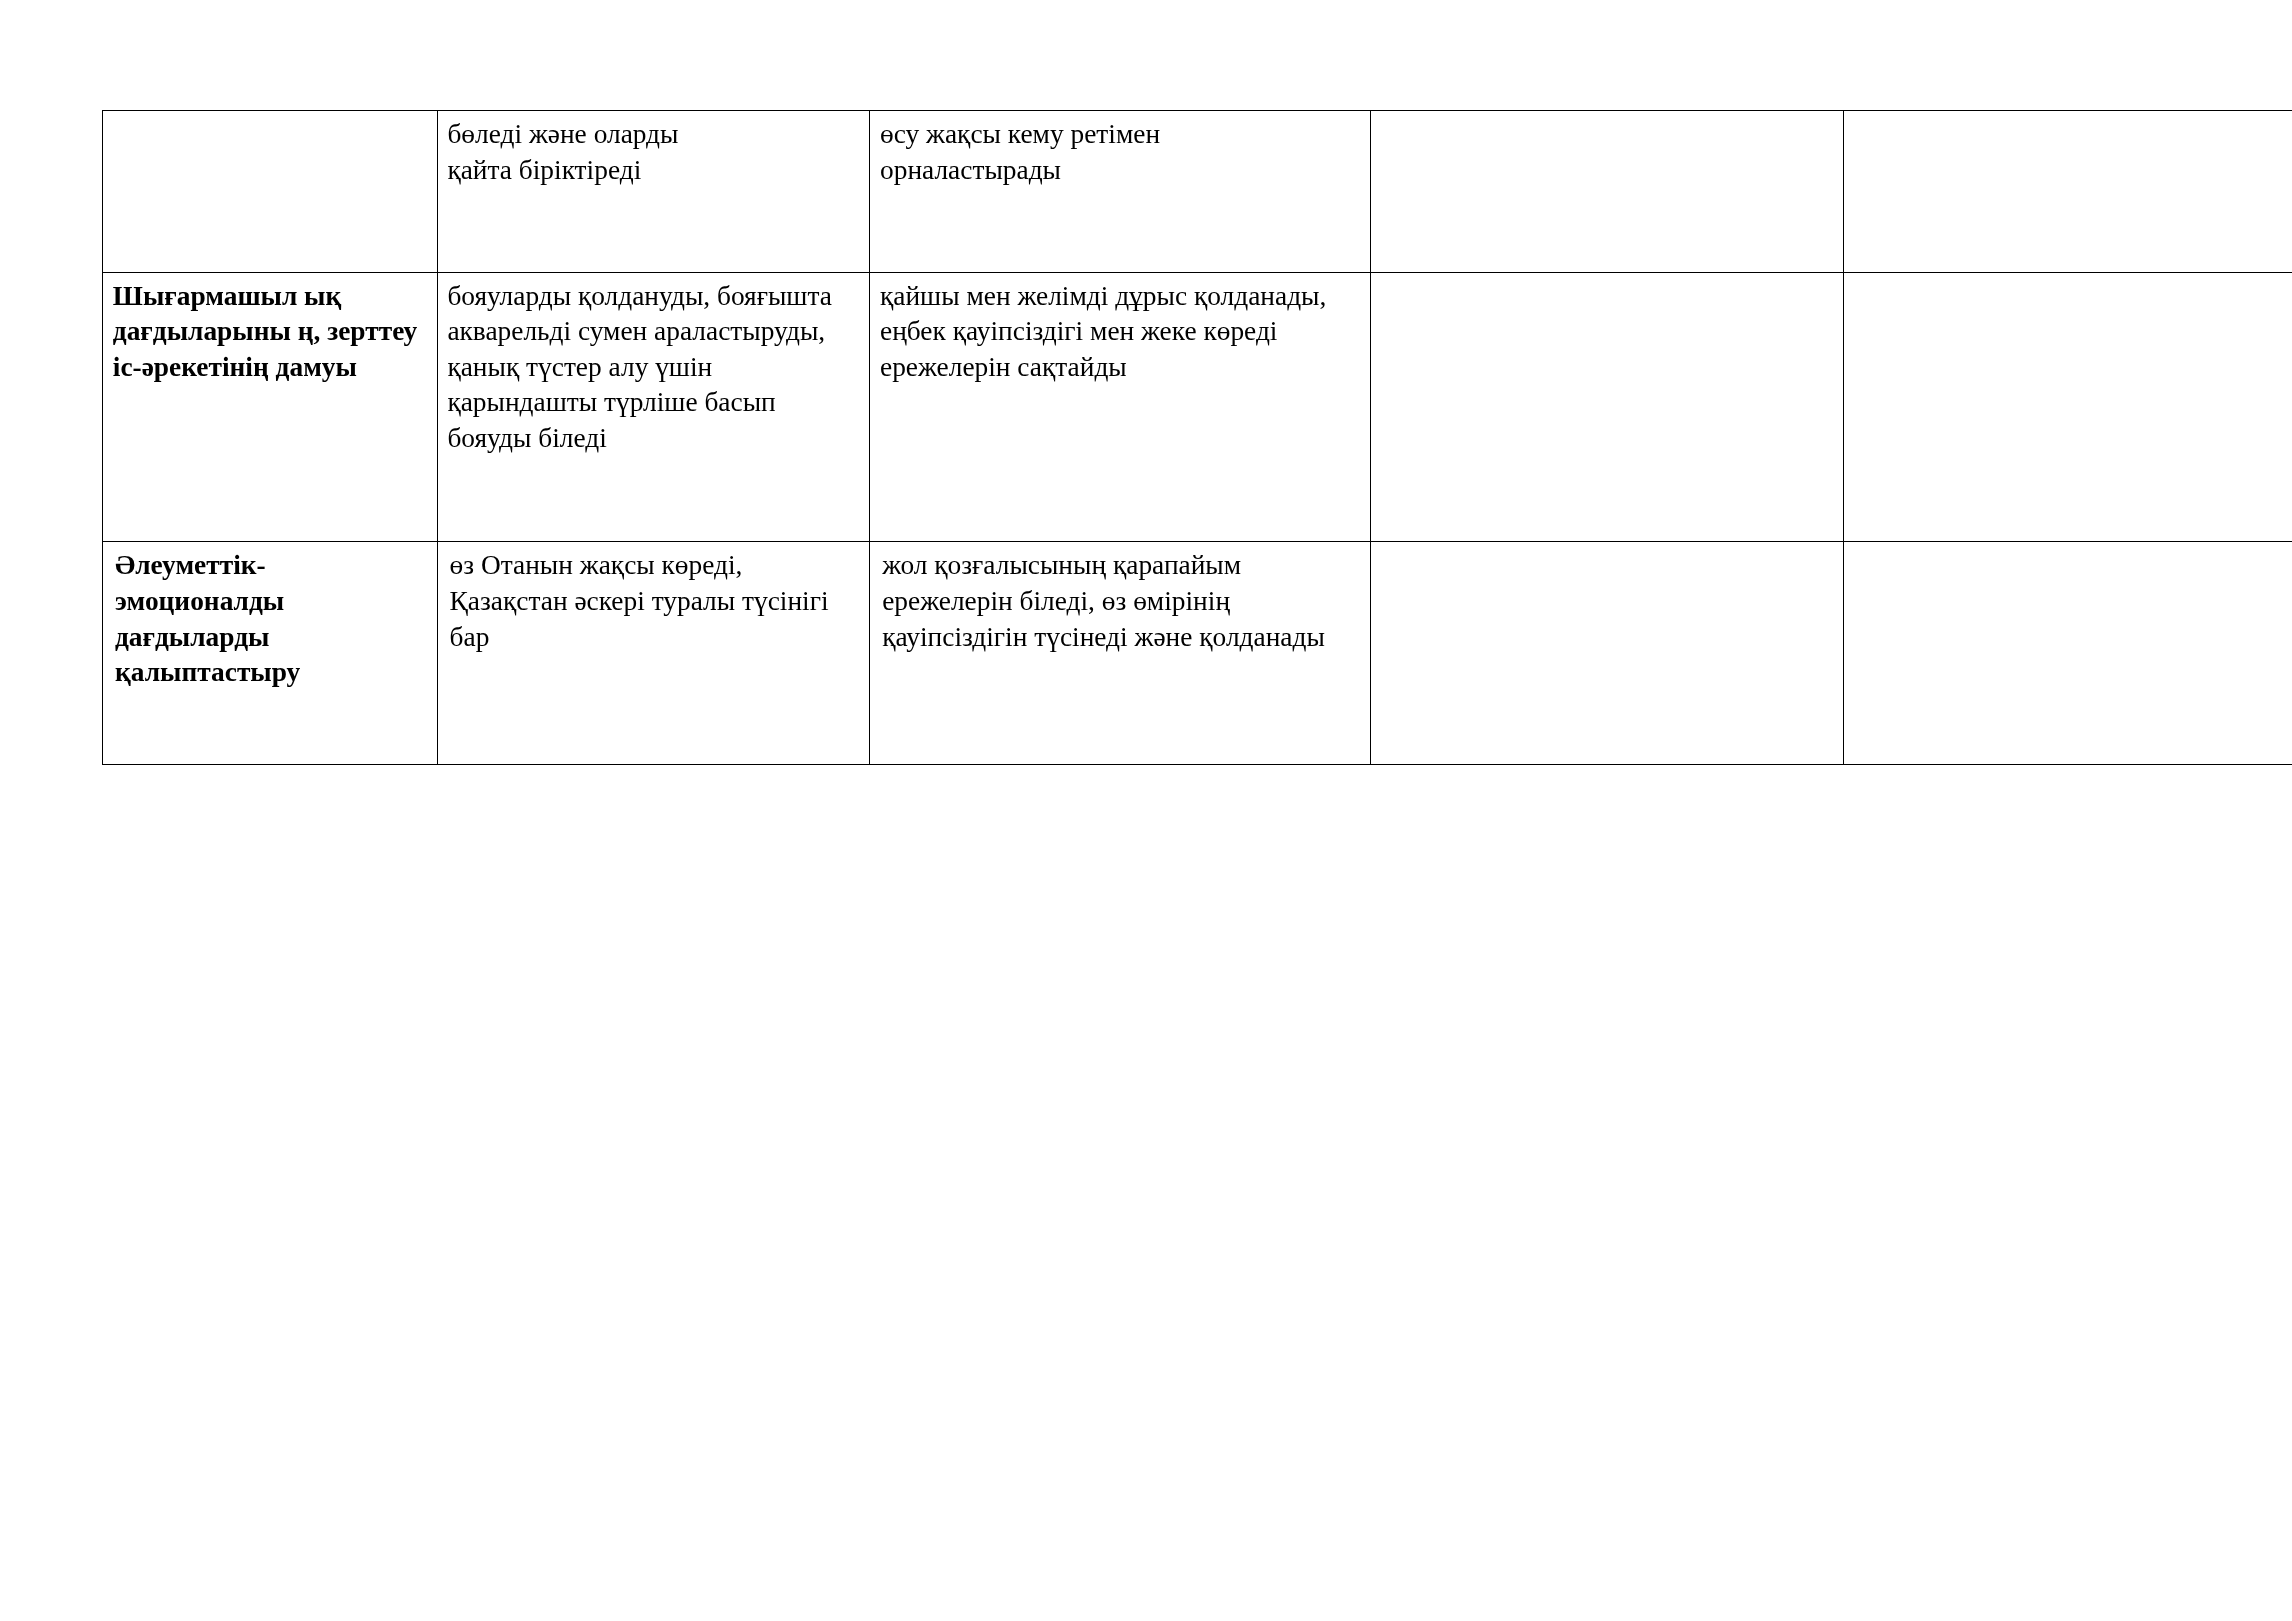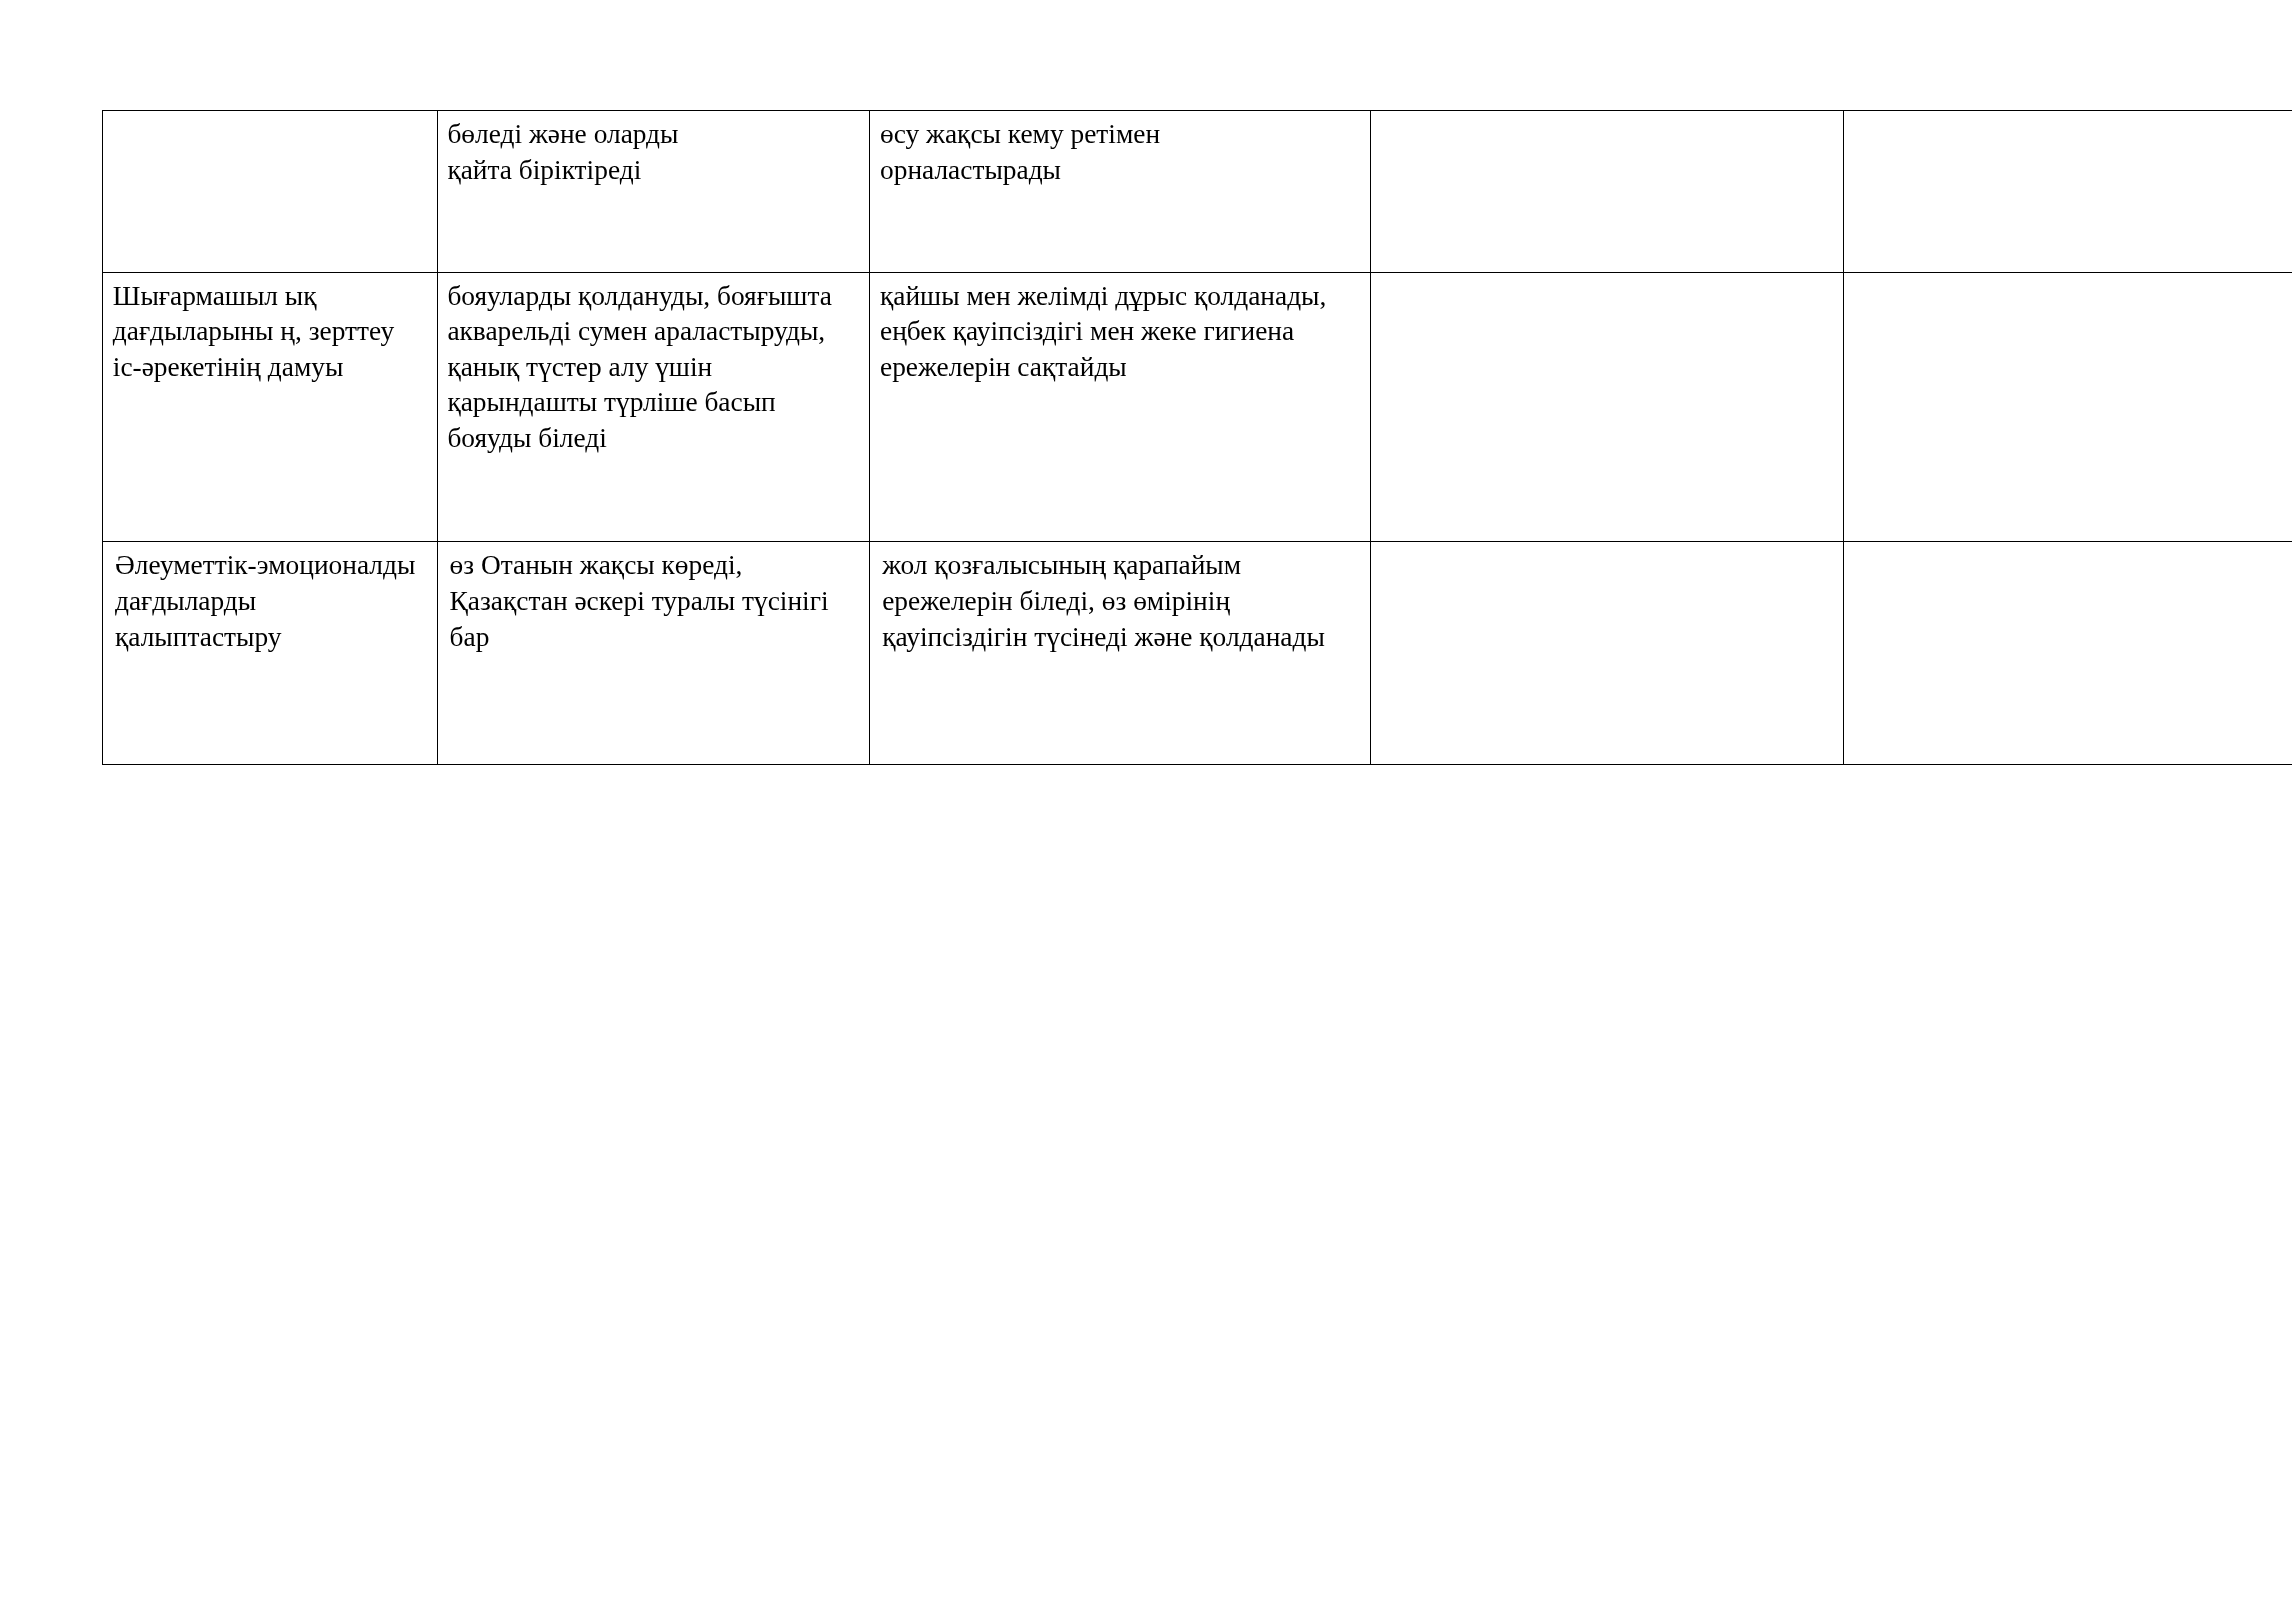--- a/index.html
+++ b/index.html
@@ -39,21 +39,21 @@
     font-size: 27.4px;
     line-height: 1.30;
     font-family: "Liberation Serif", serif;
   }
   td.col-a { width: 314px; }
   td.col-b { width: 412px; }
   td.col-c { width: 480px; }
   td.col-d { width: 453px; }
   td.col-e { width: 482px; }
 
-  .bold-cell { font-weight: normal; margin-left: 20px; }
+  .bold-cell { font-weight: bold; margin-left: 20px; }
   .cell-text { display: block; white-space: pre-line; }
   .empty-cell { min-height: 29px; }
 
   .row1 td { height: 145px; }
   .row2 td { height: 253px; }
   .row3 td { height: 206px; padding-left: 12px; }
 </style>
 </head>
 <body>
 
@@ -80,21 +80,21 @@
         </td>
       </tr>
       <tr class="row2">
         <td class="col-a bold-cell">
           <span class="cell-text">Шығармашыл ық дағдыларыны ң, зерттеу іс-әрекетінің дамуы</span>
         </td>
         <td class="col-b">
           <span class="cell-text">бояуларды қолдануды, бояғышта акварельді сумен араластыруды, қанық түстер алу үшін қарындашты түрліше басып бояуды біледі</span>
         </td>
         <td class="col-c">
-          <span class="cell-text">қайшы мен желімді дұрыс қолданады,  еңбек қауіпсіздігі мен жеке гигиена ережелерін сақтайды</span>
+          <span class="cell-text">қайшы мен желімді дұрыс қолданады,  еңбек қауіпсіздігі мен жеке көреді ережелерін сақтайды</span>
         </td>
         <td class="col-d">
           <span class="cell-text empty-cell"></span>
         </td>
         <td class="col-e">
           <span class="cell-text empty-cell"></span>
         </td>
       </tr>
       <tr class="row3">
         <td class="col-a bold-cell">

